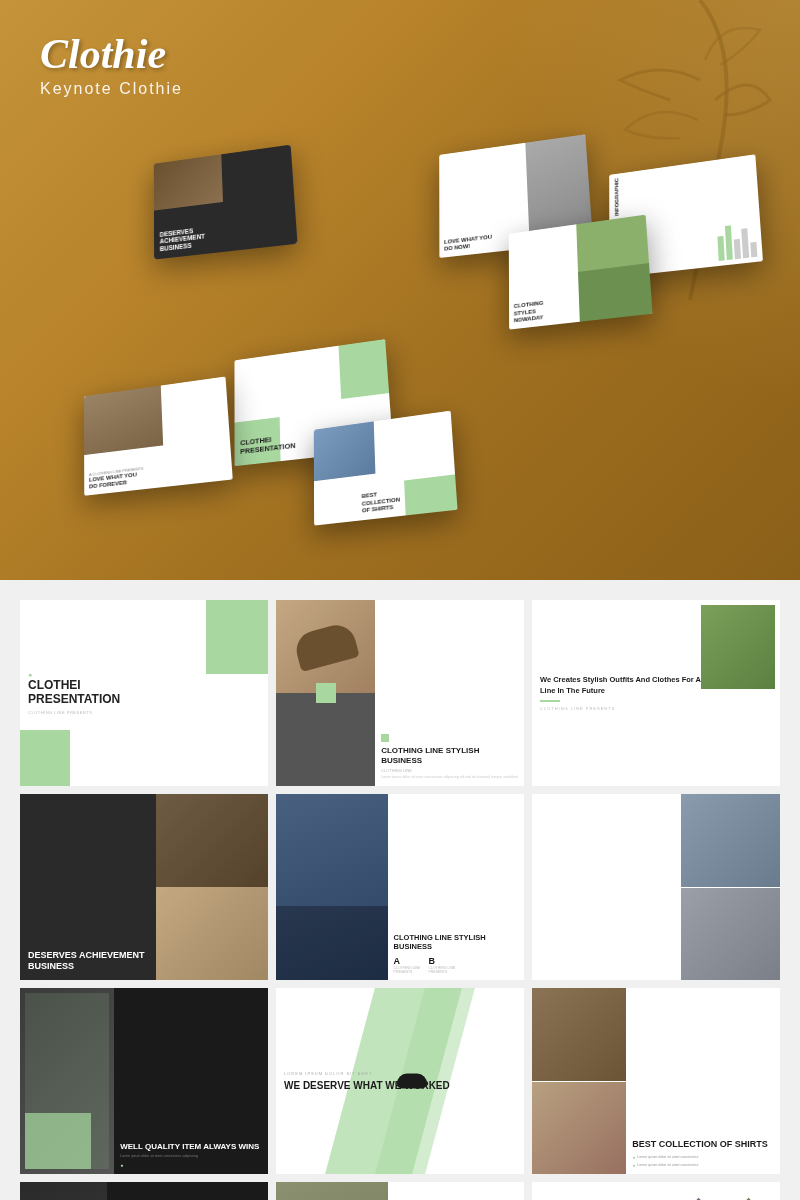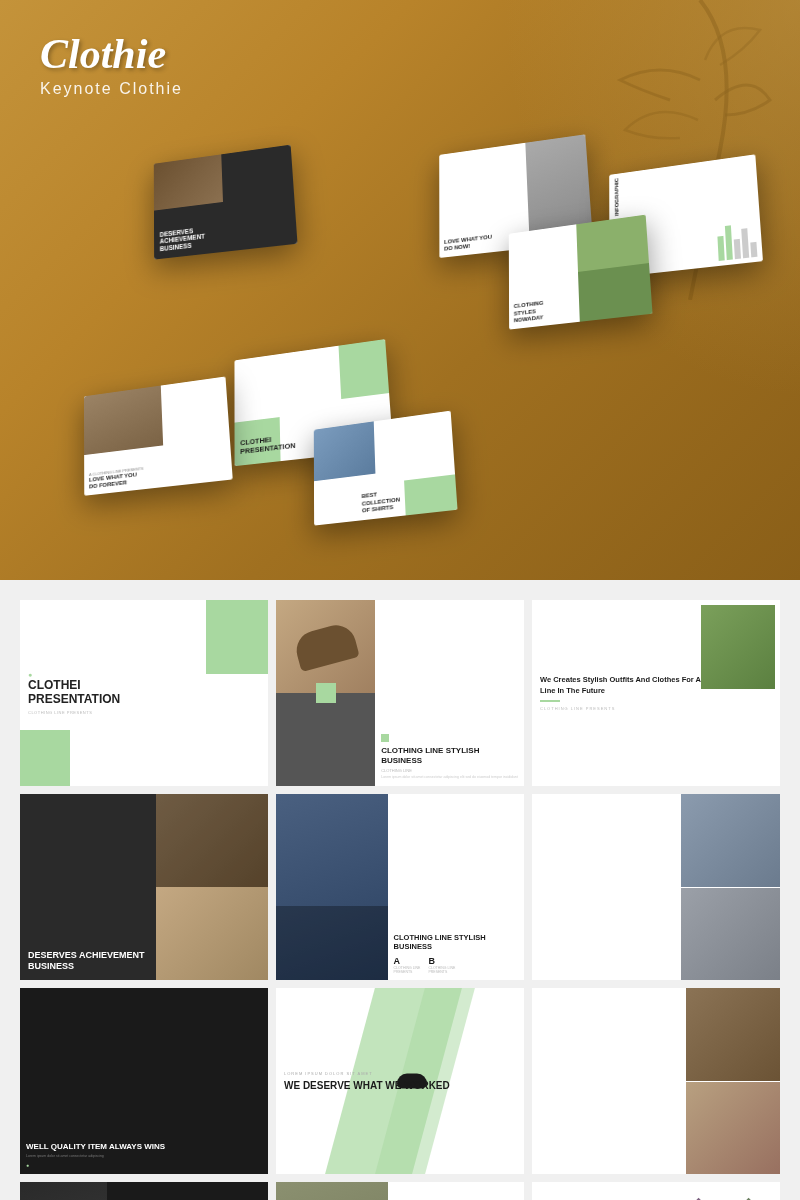--- a/index.html
+++ b/index.html
@@ -375,21 +375,21 @@
     <div class="slide slide-white">
       <div class="slide-content" style="flex-direction:row;padding:0;align-items:stretch;">
         <div style="width:40%;display:flex;flex-direction:column;gap:1px;">
           <div style="flex:1;background:linear-gradient(135deg,#8B9BAE,#6B7B8E);"></div>
           <div style="flex:1;background:linear-gradient(135deg,#9BA0A8,#7B8088);"></div>
         </div>
       </div>
     </div>
 
     <div class="slide" style="background:#1a1a1a;">
-      <div class="slide-content" style="flex-direction:column;padding:0;align-items:stretch;">
+      <div class="slide-content" style="flex-direction:row;padding:0;align-items:stretch;">
         <div style="width:38%;background:linear-gradient(135deg,#3a3a3a,#555);position:relative;overflow:hidden;">
           <div style="position:absolute;top:5px;left:5px;right:5px;bottom:5px;background:rgba(168,216,160,0.15);"></div>
           <div style="position:absolute;bottom:5px;left:5px;width:70%;height:30%;background:#a8d8a0;opacity:0.7;"></div>
         </div>
         <div style="flex:1;padding:6px;display:flex;flex-direction:column;justify-content:flex-end;">
           <div style="font-size:8px;font-weight:900;color:white;line-height:1.2;text-transform:uppercase;">WELL QUALITY ITEM
 ALWAYS WINS</div>
           <div style="font-size:3.5px;color:#777;margin-top:3px;line-height:1.4;">Lorem ipsum dolor sit amet consectetur adipiscing</div>
           <div style="margin-top:3px;display:flex;align-items:center;gap:2px;">
             <span style="color:#a8d8a0;font-size:5px;">●</span>
@@ -412,20 +412,35 @@
         </div>
       </div>
     </div>
 
     <div class="slide slide-white">
       <div class="slide-content" style="flex-direction:row;padding:0;align-items:stretch;">
         <div style="width:38%;display:flex;flex-direction:column;gap:1px;">
           <div style="flex:1;background:linear-gradient(135deg,#8B7355,#6B5335);"></div>
           <div style="flex:1;background:linear-gradient(135deg,#B8A080,#987060);"></div>
         </div>
+        <div style="flex:1;padding:6px;display:flex;flex-direction:column;justify-content:flex-end;">
+          <div style="font-size:9px;font-weight:900;color:#1a1a1a;line-height:1.2;text-transform:uppercase;">BEST
+COLLECTION
+OF SHIRTS</div>
+          <div style="margin-top:4px;">
+            <div style="display:flex;align-items:center;gap:2px;margin-bottom:2px;">
+              <span style="color:#a8d8a0;font-size:5px;">●</span>
+              <div style="font-size:3.5px;color:#999;flex:1;">Lorem ipsum dolor sit amet consectetur</div>
+            </div>
+            <div style="display:flex;align-items:center;gap:2px;">
+              <span style="color:#a8d8a0;font-size:5px;">●</span>
+              <div style="font-size:3.5px;color:#999;flex:1;">Lorem ipsum dolor sit amet consectetur</div>
+            </div>
+          </div>
+        </div>
       </div>
     </div>
 
     <div class="slide" style="background:#1a1a1a;">
       <div class="slide-content" style="flex-direction:row;padding:0;align-items:stretch;">
         <div style="width:35%;background:linear-gradient(160deg,#2a2a2a,#444);"></div>
         <div style="flex:1;padding:6px;display:flex;flex-direction:column;justify-content:flex-end;">
           
           
         </div>

